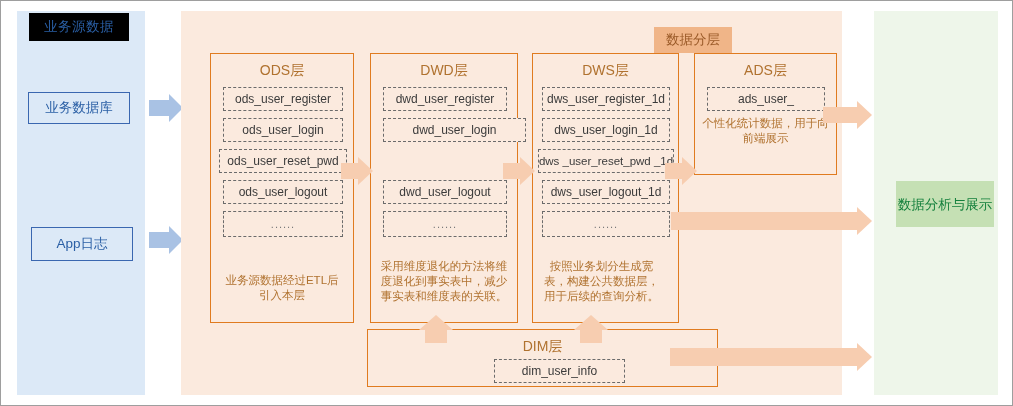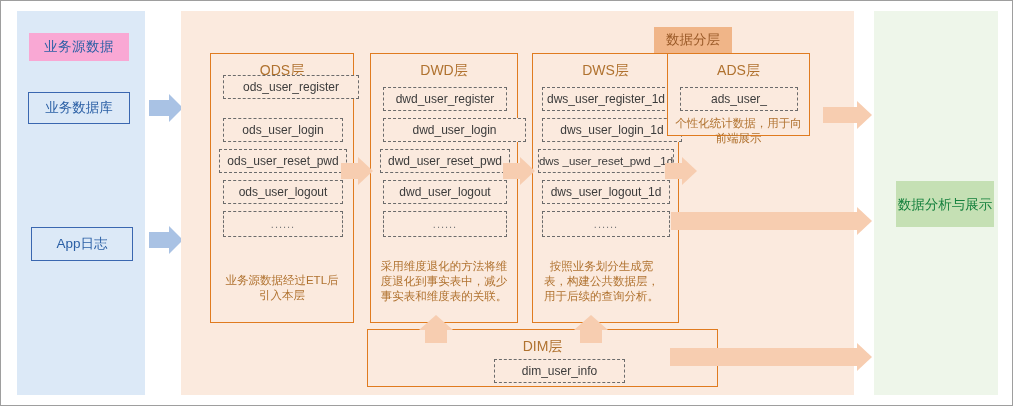--- a/index.html
+++ b/index.html
@@ -7,22 +7,22 @@
     width:1013px;height:406px;
     background:#ffffff;
     font-family:"Liberation Sans","DejaVu Sans",sans-serif;
     overflow:hidden;
   }
   #stage{position:relative;width:1013px;height:406px;border:1px solid #9e9e9e;box-sizing:border-box;background:#fff;}
 
   
   .src-panel{position:absolute;left:16px;top:10px;width:128px;height:384px;background:#dce9f7;}
   .src-title{
-    position:absolute;left:28px;top:32px;width:100px;height:28px;
-    background:#f9a8d4;color:#2a5fa5;font-size:13.5px;
+    position:absolute;left:28px;top:12px;width:100px;height:28px;
+    background:#000000;color:#2a5fa5;font-size:13.5px;
     display:flex;align-items:center;justify-content:center;letter-spacing:.5px;
   }
   .src-box{
     position:absolute;border:1px solid #3a67b0;background:#dce9f7;
     color:#2a5fa5;font-size:13.5px;display:flex;align-items:center;justify-content:center;
   }
   #src-db{left:27px;top:91px;width:100px;height:30px;}
   #src-log{left:30px;top:226px;width:100px;height:32px;}
 
   
@@ -31,21 +31,21 @@
   .arrow-blue .head{
     position:absolute;left:20px;top:0;width:0;height:0;
     border-top:14px solid transparent;border-bottom:14px solid transparent;
     border-left:14px solid #a9c2e4;
   }
   .arrow-blue{background:transparent;width:34px;height:28px;}
   #arrow-db{left:148px;top:93px;}
   #arrow-log{left:148px;top:225px;}
 
   
-  .wh-panel{position:absolute;left:180px;top:10px;width:661px;height:384px;background:#fbeade;padding-left:12px;}
+  .wh-panel{position:absolute;left:180px;top:10px;width:661px;height:384px;background:#fbeade;}
   .wh-title{
     position:absolute;left:473px;top:16px;width:78px;height:26px;background:#f0b588;
     color:#9a5a28;font-size:13.5px;display:flex;align-items:center;justify-content:center;
   }
 
   .layer{
     position:absolute;border:1px solid #e07b1f;background:#fbeade;box-sizing:border-box;
   }
   .layer-name{
     position:absolute;left:0;right:0;top:8px;text-align:center;
@@ -57,21 +57,21 @@
     color:#3b3b3b;font-size:12px;white-space:nowrap;
   }
   .tbl.dots{color:#7a7a7a;letter-spacing:1px;font-size:11px;}
   .layer-desc{
     position:absolute;text-align:center;color:#b0722f;font-size:11.5px;line-height:15px;
   }
 
   #ods{left:29px;top:42px;width:144px;height:270px;}
   #dwd{left:189px;top:42px;width:148px;height:270px;}
   #dws{left:351px;top:42px;width:147px;height:270px;}
-  #ads{left:486px;top:42px;width:143px;height:83px;}
+  #ads{left:513px;top:42px;width:143px;height:122px;}
   #dim{left:186px;top:318px;width:351px;height:58px;}
 
   
   .arrow-or{position:absolute;}
   .arrow-or .shaft{position:absolute;left:0;top:0;height:100%;background:#f7cdb0;}
   .arrow-or .head{
     position:absolute;top:50%;transform:translateY(-50%);
     width:0;height:0;border-top:14px solid transparent;border-bottom:14px solid transparent;
     border-left:15px solid #f7cdb0;
   }
@@ -109,42 +109,41 @@
     <div class="shaft"></div>
       <div class="head"></div>
   </div>
 
   <div class="wh-panel">
 
     <div class="wh-title">数据分层</div>
 
     <div class="layer" id="ods">
       <div class="layer-name">ODS层</div>
-      <div class="tbl" style="left:12px;top:21px;width:136px;height:24px;">ods_user_register</div>
+      <div class="tbl" style="left:12px;top:33px;width:120px;height:24px;">ods_user_register</div>
       <div class="tbl" style="left:12px;top:64px;width:120px;height:24px;">ods_user_login</div>
       <div class="tbl" style="left:12px;top:126px;width:120px;height:24px;">ods_user_logout</div>
       <div class="tbl" style="left:8px;top:95px;width:128px;height:24px;">ods_user_reset_pwd</div>
       <div class="tbl dots" style="left:12px;top:157px;width:120px;height:26px;">......</div>
       <div class="layer-desc" style="left:10px;right:10px;top:219px;">业务源数据经过ETL后引入本层</div>
     </div>
 
     <div class="layer" id="dwd">
       <div class="layer-name">DWD层</div>
       <div class="tbl" style="left:12px;top:33px;width:124px;height:24px;">dwd_user_register</div>
       <div class="tbl" style="left:12px;top:64px;width:143px;height:24px;">dwd_user_login</div>
-      <div class="tbl" style="left:9px;top:95px;width:130px;height:24px;">dwd_user_reset_pwd</div>
       <div class="tbl" style="left:12px;top:126px;width:124px;height:24px;">dwd_user_logout</div>
       <div class="tbl dots" style="left:12px;top:157px;width:124px;height:26px;">......</div>
       <div class="layer-desc" style="left:8px;right:8px;top:205px;">采用维度退化的方法将维度退化到事实表中，减少事实表和维度表的关联。</div>
     </div>
 
     <div class="layer" id="dws">
       <div class="layer-name">DWS层</div>
       <div class="tbl" style="left:9px;top:33px;width:128px;height:24px;">dws_user_register_1d</div>
-      <div class="tbl" style="left:9px;top:64px;width:140px;height:24px;">dws_user_login_1d</div>
+      <div class="tbl" style="left:9px;top:64px;width:128px;height:24px;">dws_user_login_1d</div>
       <div class="tbl" style="left:5px;top:95px;width:136px;height:24px;font-size:11.5px;">dws _user_reset_pwd _1d</div>
       <div class="tbl" style="left:9px;top:126px;width:128px;height:24px;">dws_user_logout_1d</div>
       <div class="tbl dots" style="left:9px;top:157px;width:128px;height:26px;">......</div>
       <div class="layer-desc" style="left:8px;right:16px;top:205px;text-align:center;">按照业务划分生成宽表，构建公共数据层，用于后续的查询分析。</div>
     </div>
 
     <div class="layer" id="ads">
       <div class="layer-name">ADS层</div>
       <div class="tbl" style="left:12px;top:33px;width:118px;height:24px;">ads_user_</div>
       <div class="layer-desc" style="left:6px;right:6px;top:62px;">个性化统计数据，用于向前端展示</div>

